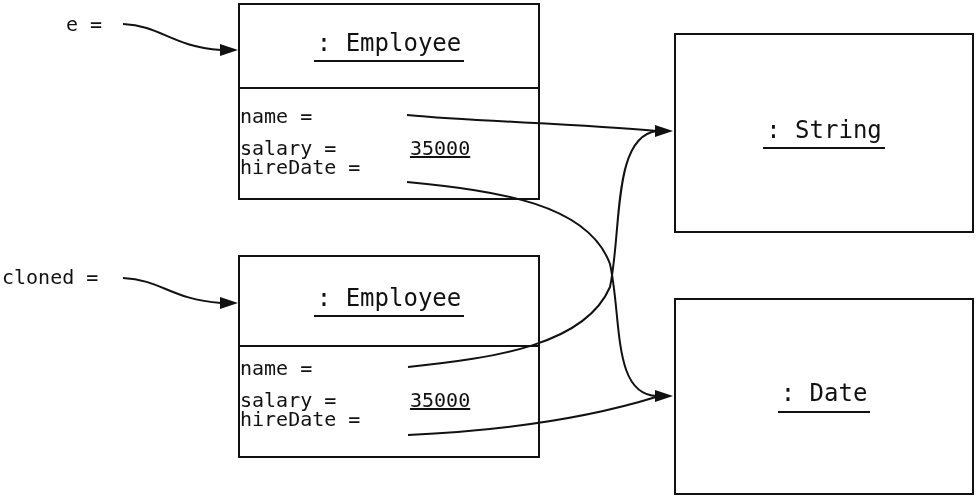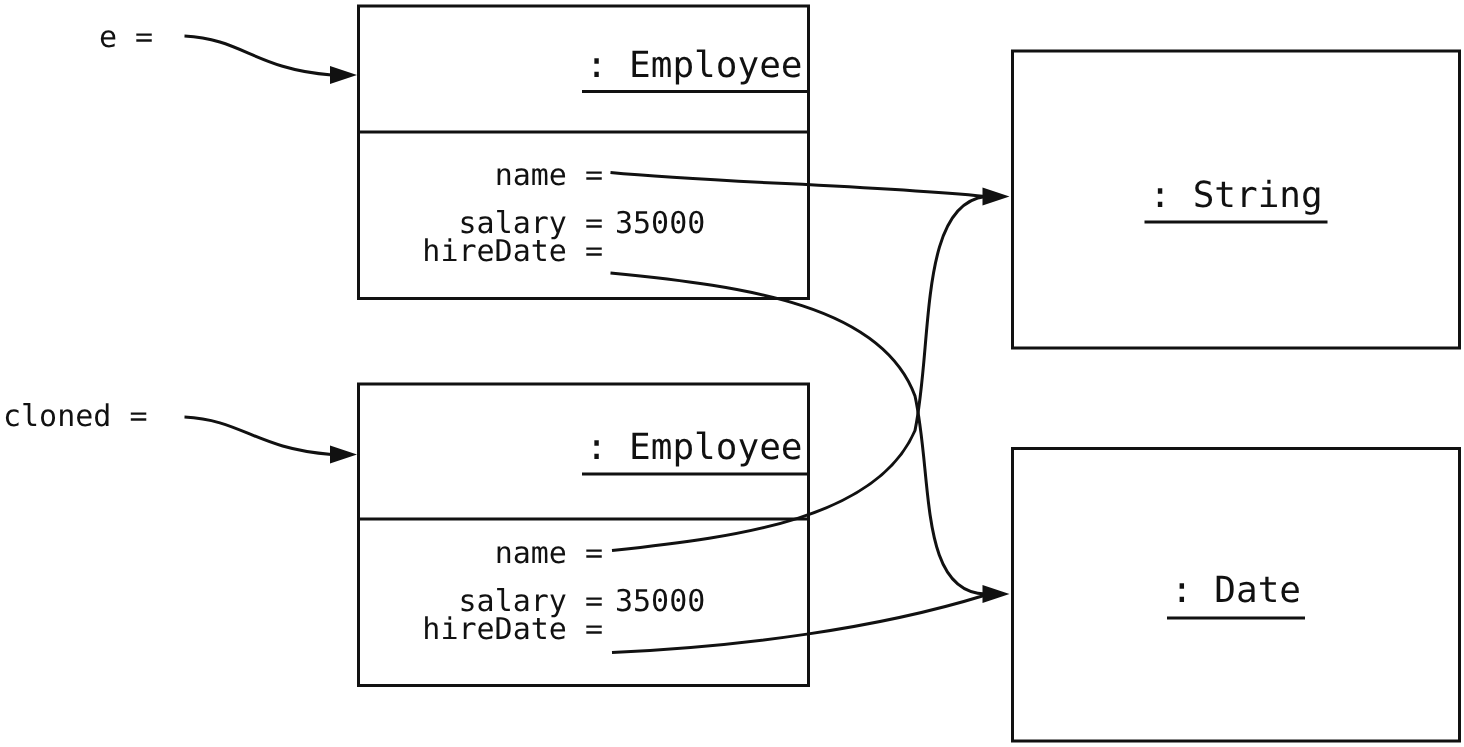--- a/index.html
+++ b/index.html
@@ -21,21 +21,21 @@
     box-sizing: border-box;
     border: 2px solid #111111;
     background: #ffffff;
   }
   .title-compartment {
     box-sizing: border-box;
     width: 100%;
     border-bottom: 2px solid #111111;
     display: flex;
     align-items: center;
-    justify-content: flex-end;
+    justify-content: center;
   }
   .plain-box {
     display: flex;
     align-items: center;
     justify-content: center;
   }
   .obj-title {
     font-size: 24px;
     letter-spacing: 0;
     white-space: pre;
@@ -48,26 +48,26 @@
     left: 0;
     right: 0;
     height: 24px;
     line-height: 24px;
     font-size: 20px;
     display: flex;
     white-space: pre;
   }
   .f-label {
     width: 162px;
-    text-align: right;
     flex: 0 0 162px;
   }
   .f-value {
     margin-left: 8px;
     text-align: center;
+    text-decoration: underline;
   }
   
   #box-employee-e   { left: 238px; top: 3px;   width: 302px; height: 197px; }
   #box-employee-e .title-compartment { height: 84px; }
   
   #box-employee-cloned { left: 238px; top: 255px; width: 302px; height: 203px; }
   #box-employee-cloned .title-compartment { height: 90px; }
   
   #box-string { left: 674px; top: 33px;  width: 300px; height: 200px; text-align: right; }
   #box-date   { left: 674px; top: 298px; width: 300px; height: 197px; text-align: right; }

